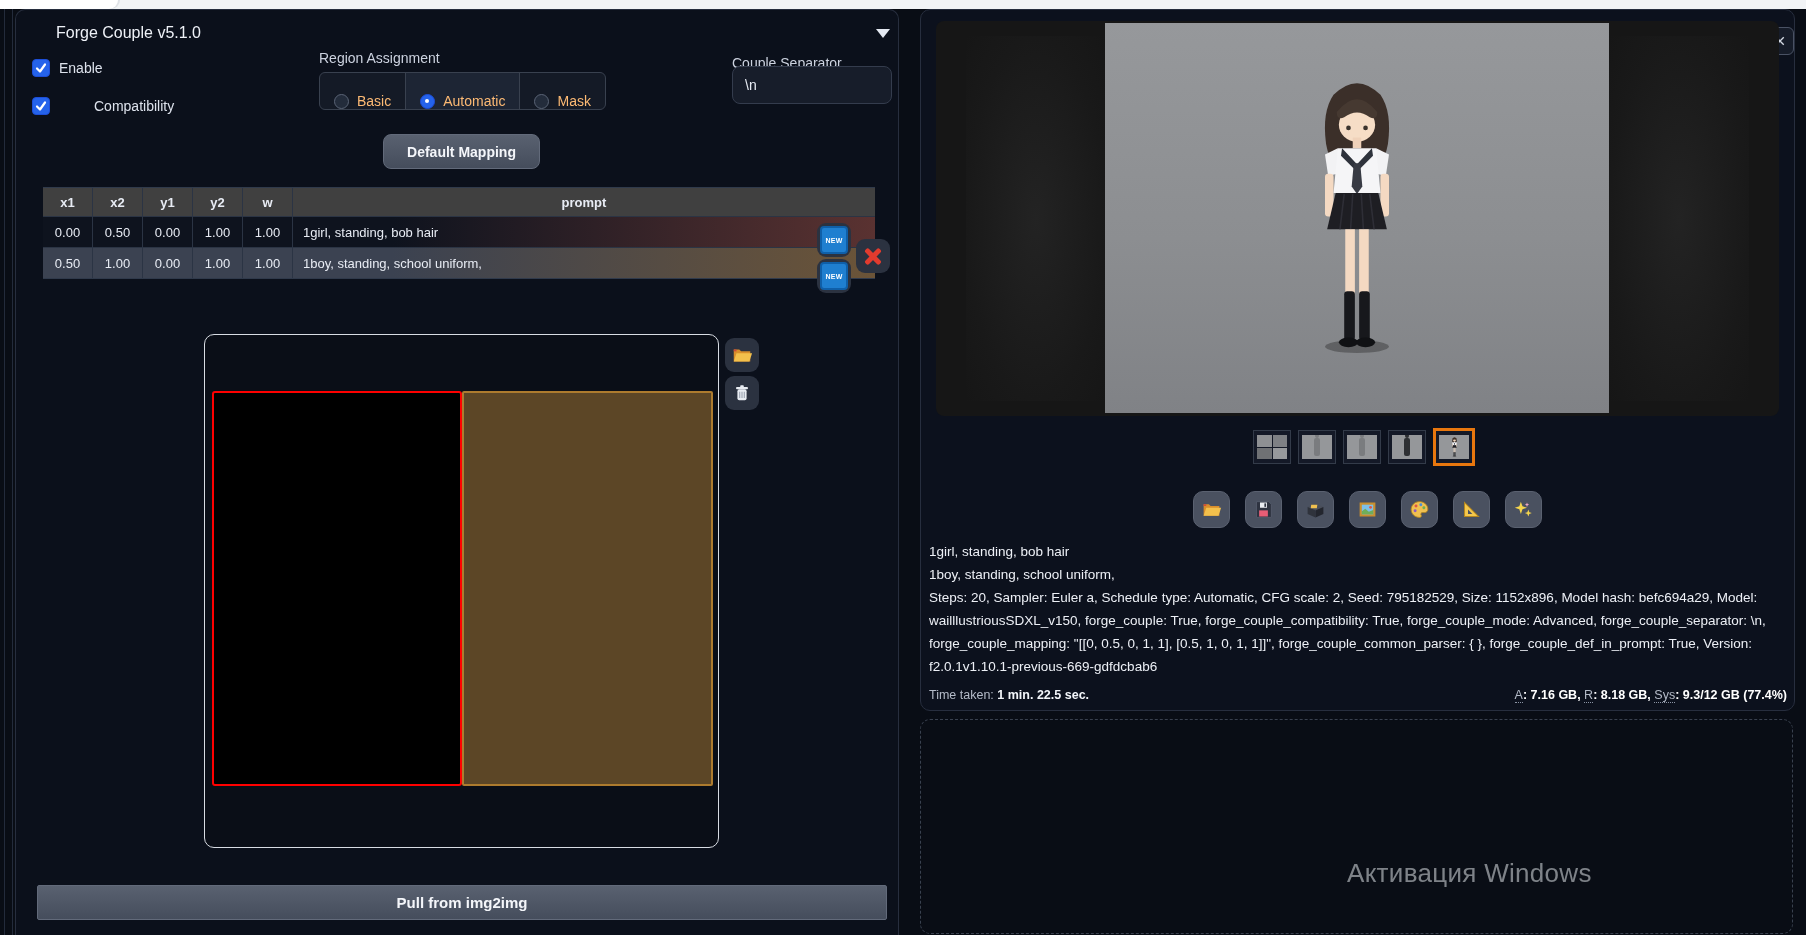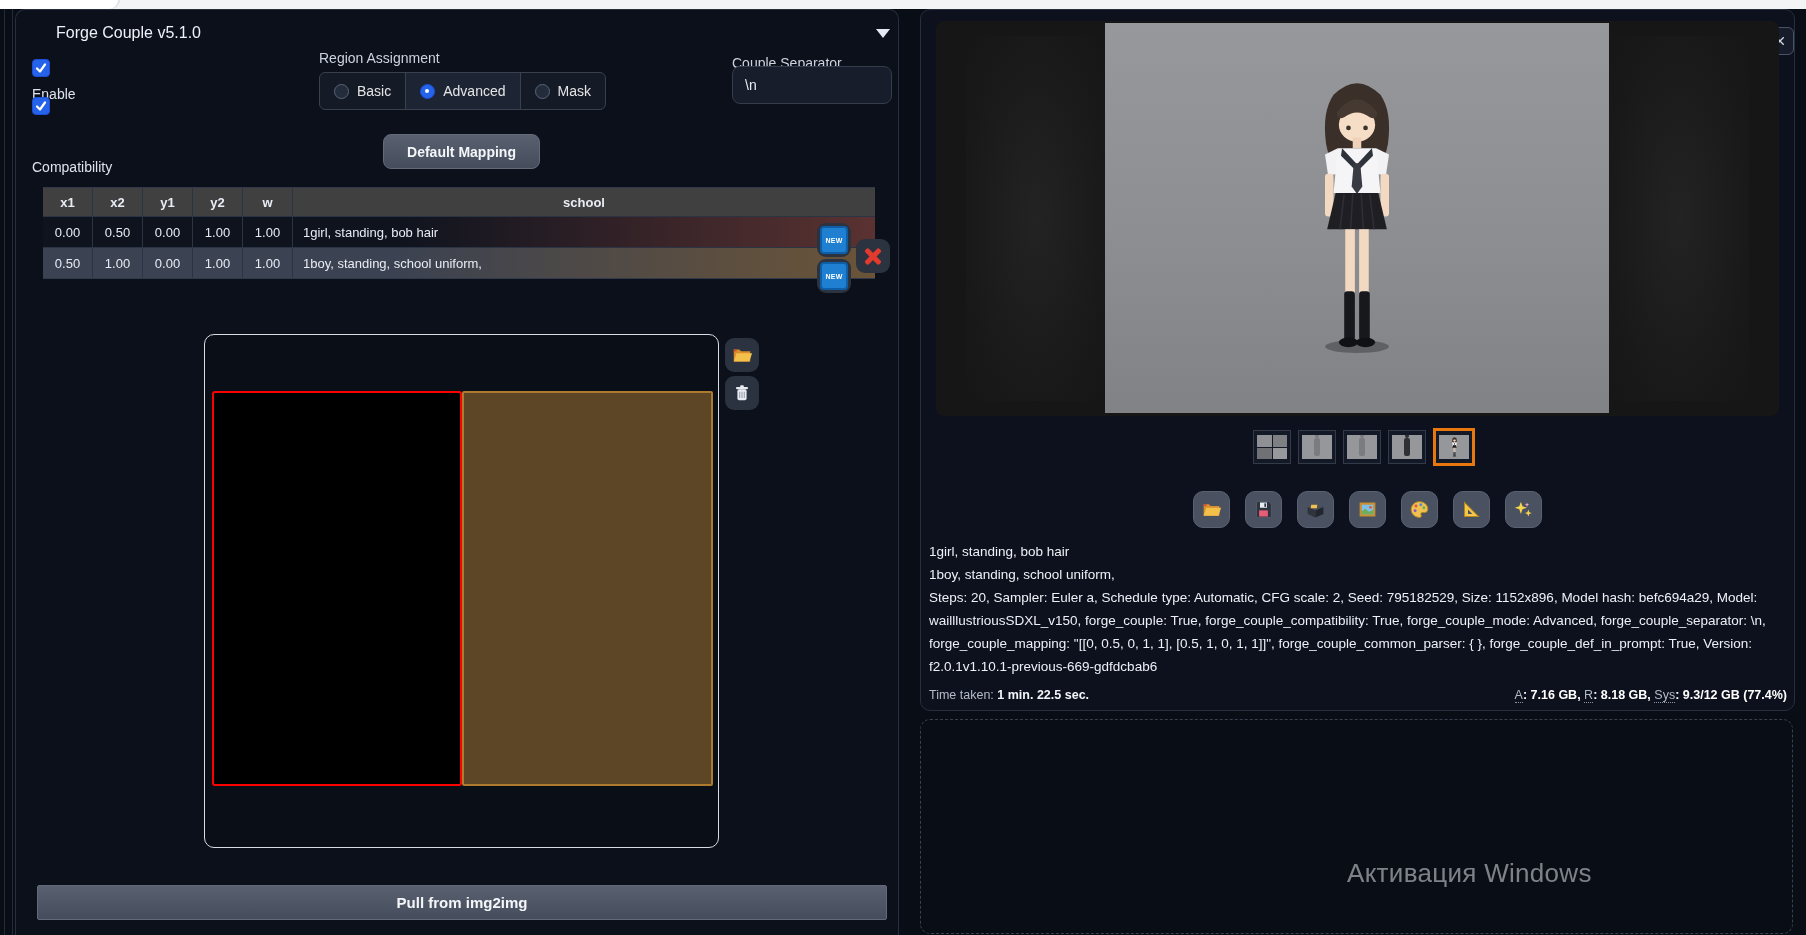--- a/index.html
+++ b/index.html
@@ -13,30 +13,30 @@
 
   
   .vline{top:9px;width:1px;height:926px;background:#232b3b;}
 
   
   .left-panel{left:15px;top:9px;width:884px;height:926px;background:#0b101b;
     border:1px solid #272e3e;border-bottom:none;border-radius:10px 10px 0 0;box-sizing:border-box;}
   .panel-title{left:40px;top:14px;font-size:16px;color:#eef1f7;font-weight:400;}
   .caret{left:860px;top:19px;width:0;height:0;border-left:7px solid transparent;border-right:7px solid transparent;border-top:9px solid #e4e9f2;}
 
-  .cb-row{display:flex;align-items:flex-start;gap:9px;flex-direction:column;}
+  .cb-row{display:flex;align-items:center;gap:9px;}
   .cb-enable{left:16px;top:49px;}
   .cb-compat{left:16px;top:87px;gap:44px;}
   .checkbox{width:18px;height:18px;background:#2563eb;border:1px solid #1d4ed8;border-radius:4px;display:flex;align-items:center;justify-content:center;box-sizing:border-box;}
   .checkbox svg{width:12px;height:12px;}
   .cb-label{font-size:14px;color:#dde2ec;}
 
   .ra-label{left:303px;top:40px;font-size:14px;color:#ccd2df;}
   .radio-group{left:303px;top:62px;height:36px;display:flex;background:#141a26;border:1px solid #39414f;border-radius:6px;overflow:hidden;}
-  .radio-opt{display:flex;align-items:center;gap:8px;padding:0 14px;border-right:1px solid #39414f;font-size:14px;color:#e5e5e5;cursor:pointer;}
+  .radio-opt{display:flex;align-items:flex-end;gap:8px;padding:0 14px;border-right:1px solid #39414f;font-size:14px;color:#fdba74;cursor:pointer;}
   .radio-opt:last-child{border-right:none;}
   .radio-opt.sel{background:#1d2534;}
   .rdot{width:15px;height:15px;border-radius:50%;background:#232c3b;border:1.5px solid #5b6576;box-sizing:border-box;}
   .radio-opt.sel .rdot{background:#2563eb;border:1.5px solid #1d4ed8;position:relative;}
   .radio-opt.sel .rdot::after{content:"";position:absolute;left:4px;top:4px;width:4px;height:4px;border-radius:50%;background:#fff;}
 
   .sep-label{left:716px;top:45px;font-size:14px;color:#ccd2df;}
   .sep-input{left:716px;top:56px;width:160px;height:38px;background:#171d2a;border:1px solid #343c4d;border-radius:8px;color:#e8ecf4;font-size:14px;padding:0 12px;box-sizing:border-box;font-family:"Liberation Sans",sans-serif;}
 
   .btn{display:flex;align-items:center;justify-content:center;font-weight:bold;color:#f4f6fa;
@@ -237,41 +237,41 @@
   </div>
 
   <div class="abs ra-label">Region Assignment</div>
   <div class="abs radio-group">
     <div class="radio-opt">
       <span class="rdot"></span>
       <span>Basic</span>
     </div>
     <div class="radio-opt sel">
       <span class="rdot"></span>
-      <span>Advanced</span>
+      <span>Automatic</span>
     </div>
     <div class="radio-opt">
       <span class="rdot"></span>
       <span>Mask</span>
     </div>
   </div>
 
   <div class="abs sep-label">Couple Separator</div>
   <input class="abs sep-input" value="\n" style="">
 
   <button class="abs btn dm-btn">Default Mapping</button>
 
   <div class="abs map-table">
     <div class="trow thead">
       <div class="tc">x1</div>
       <div class="tc">x2</div>
       <div class="tc">y1</div>
       <div class="tc">y2</div>
       <div class="tc">w</div>
-      <div class="tc pcol">school</div>
+      <div class="tc pcol">prompt</div>
     </div>
     <div class="trow tr1">
       <div class="tc">0.00</div>
       <div class="tc">0.50</div>
       <div class="tc">0.00</div>
       <div class="tc">1.00</div>
       <div class="tc">1.00</div>
       <div class="tc pcol">1girl, standing, bob hair</div>
     </div>
     <div class="trow tr2">

